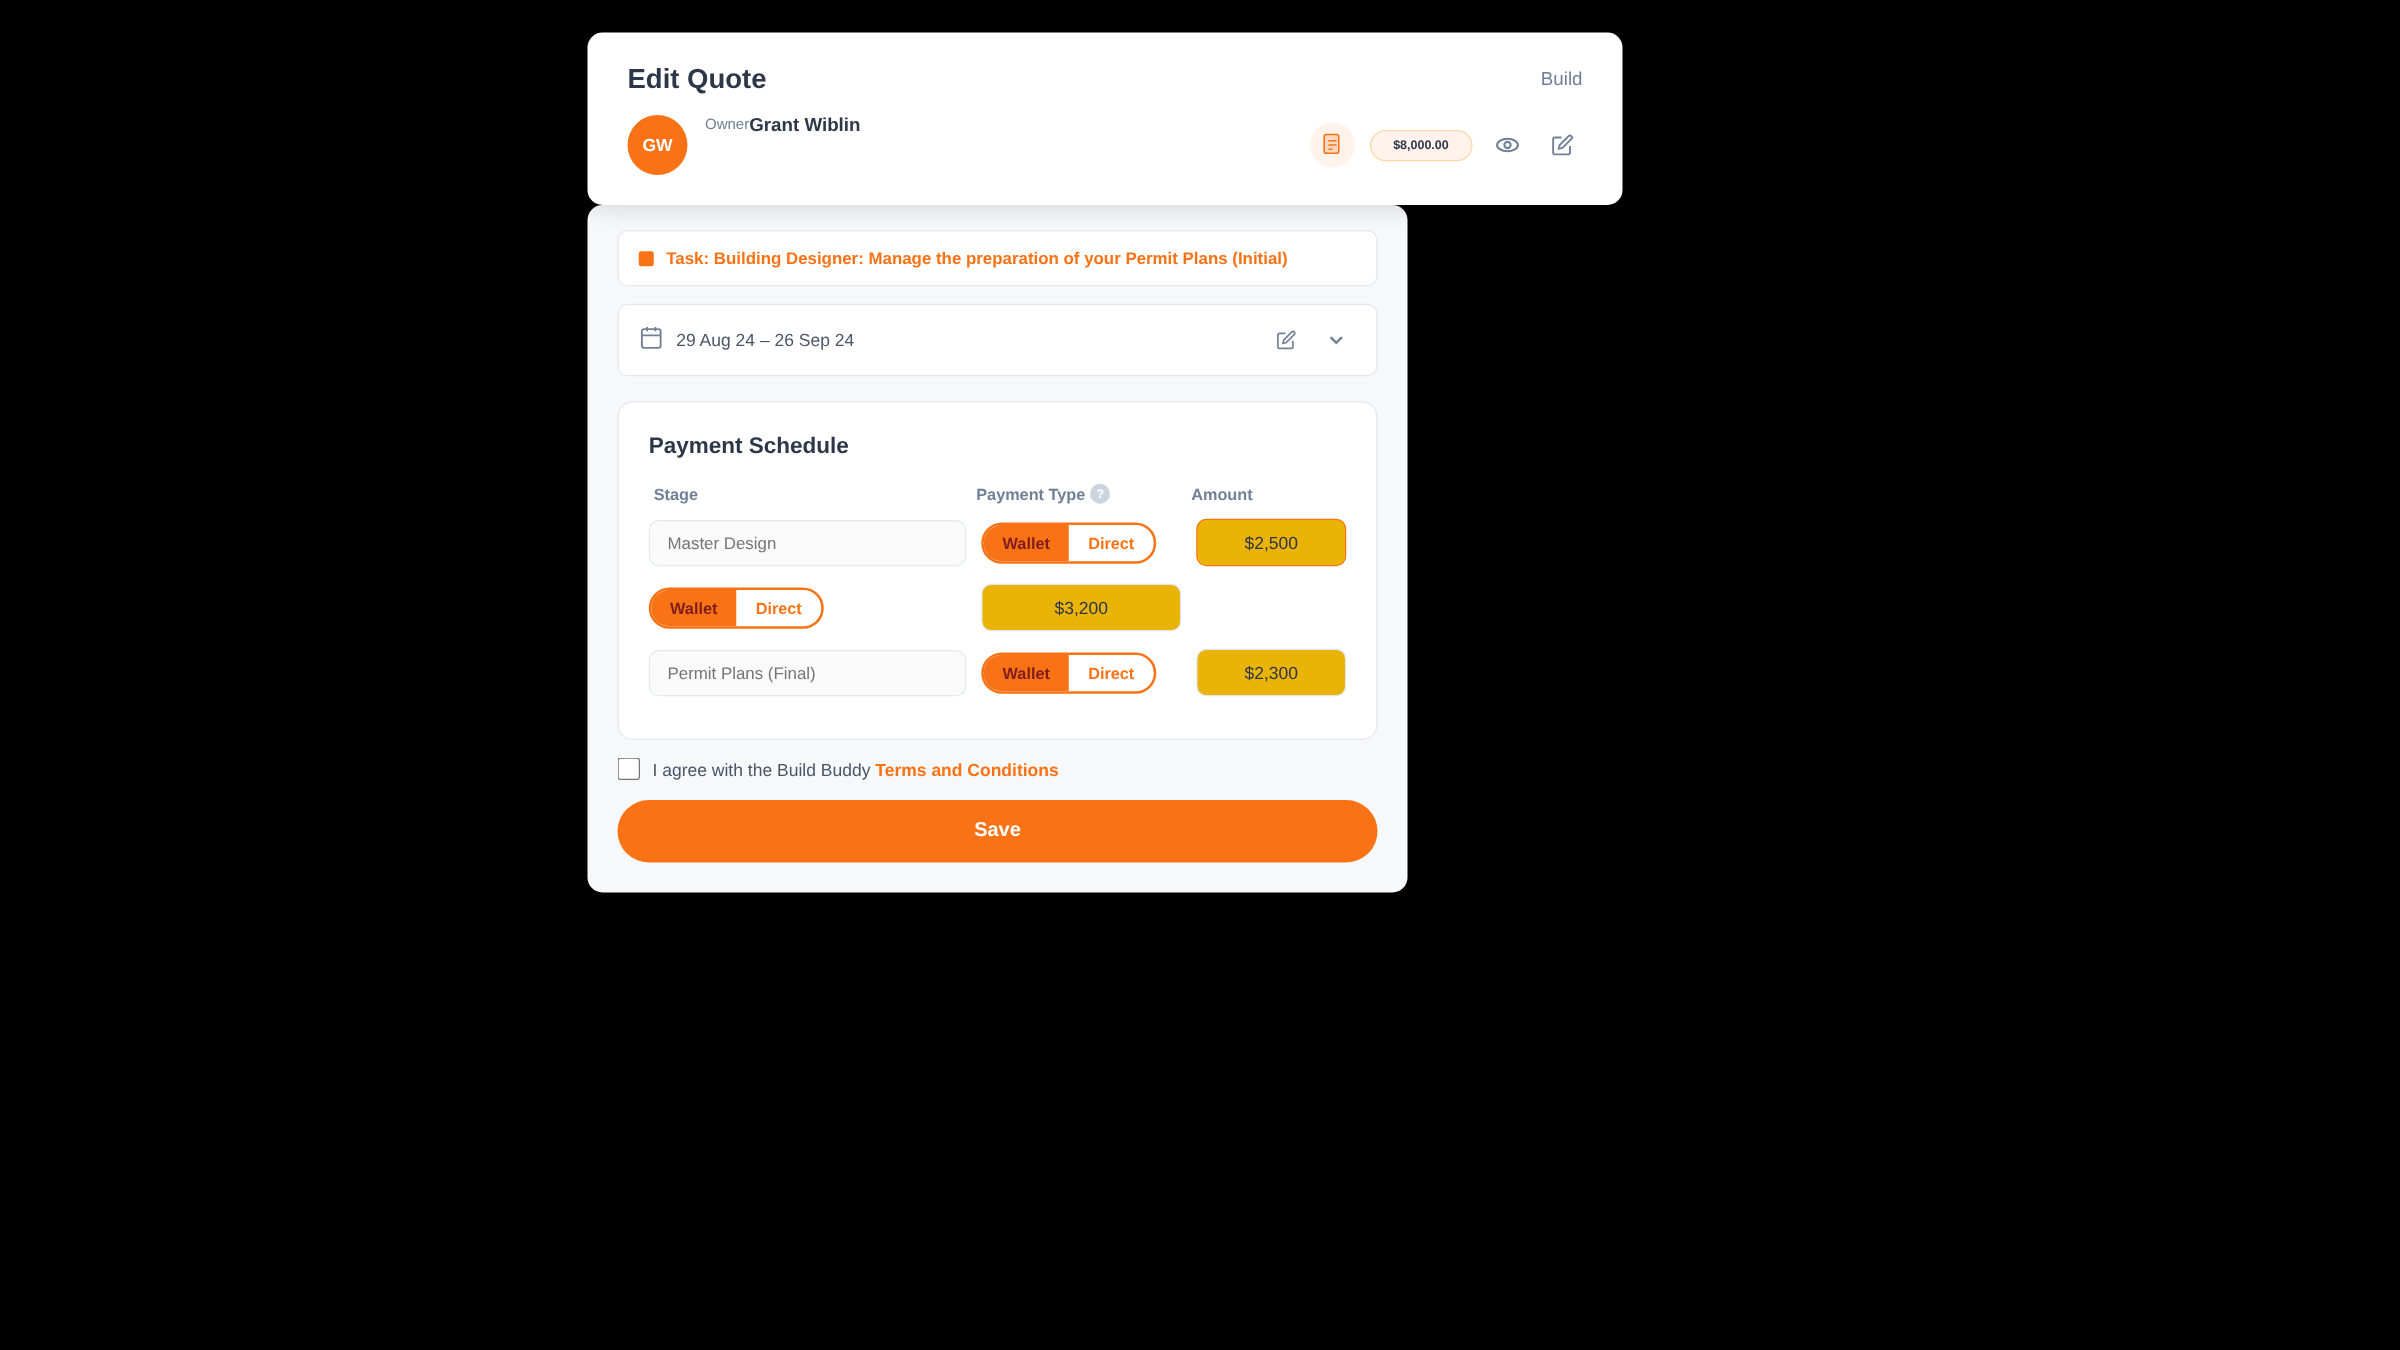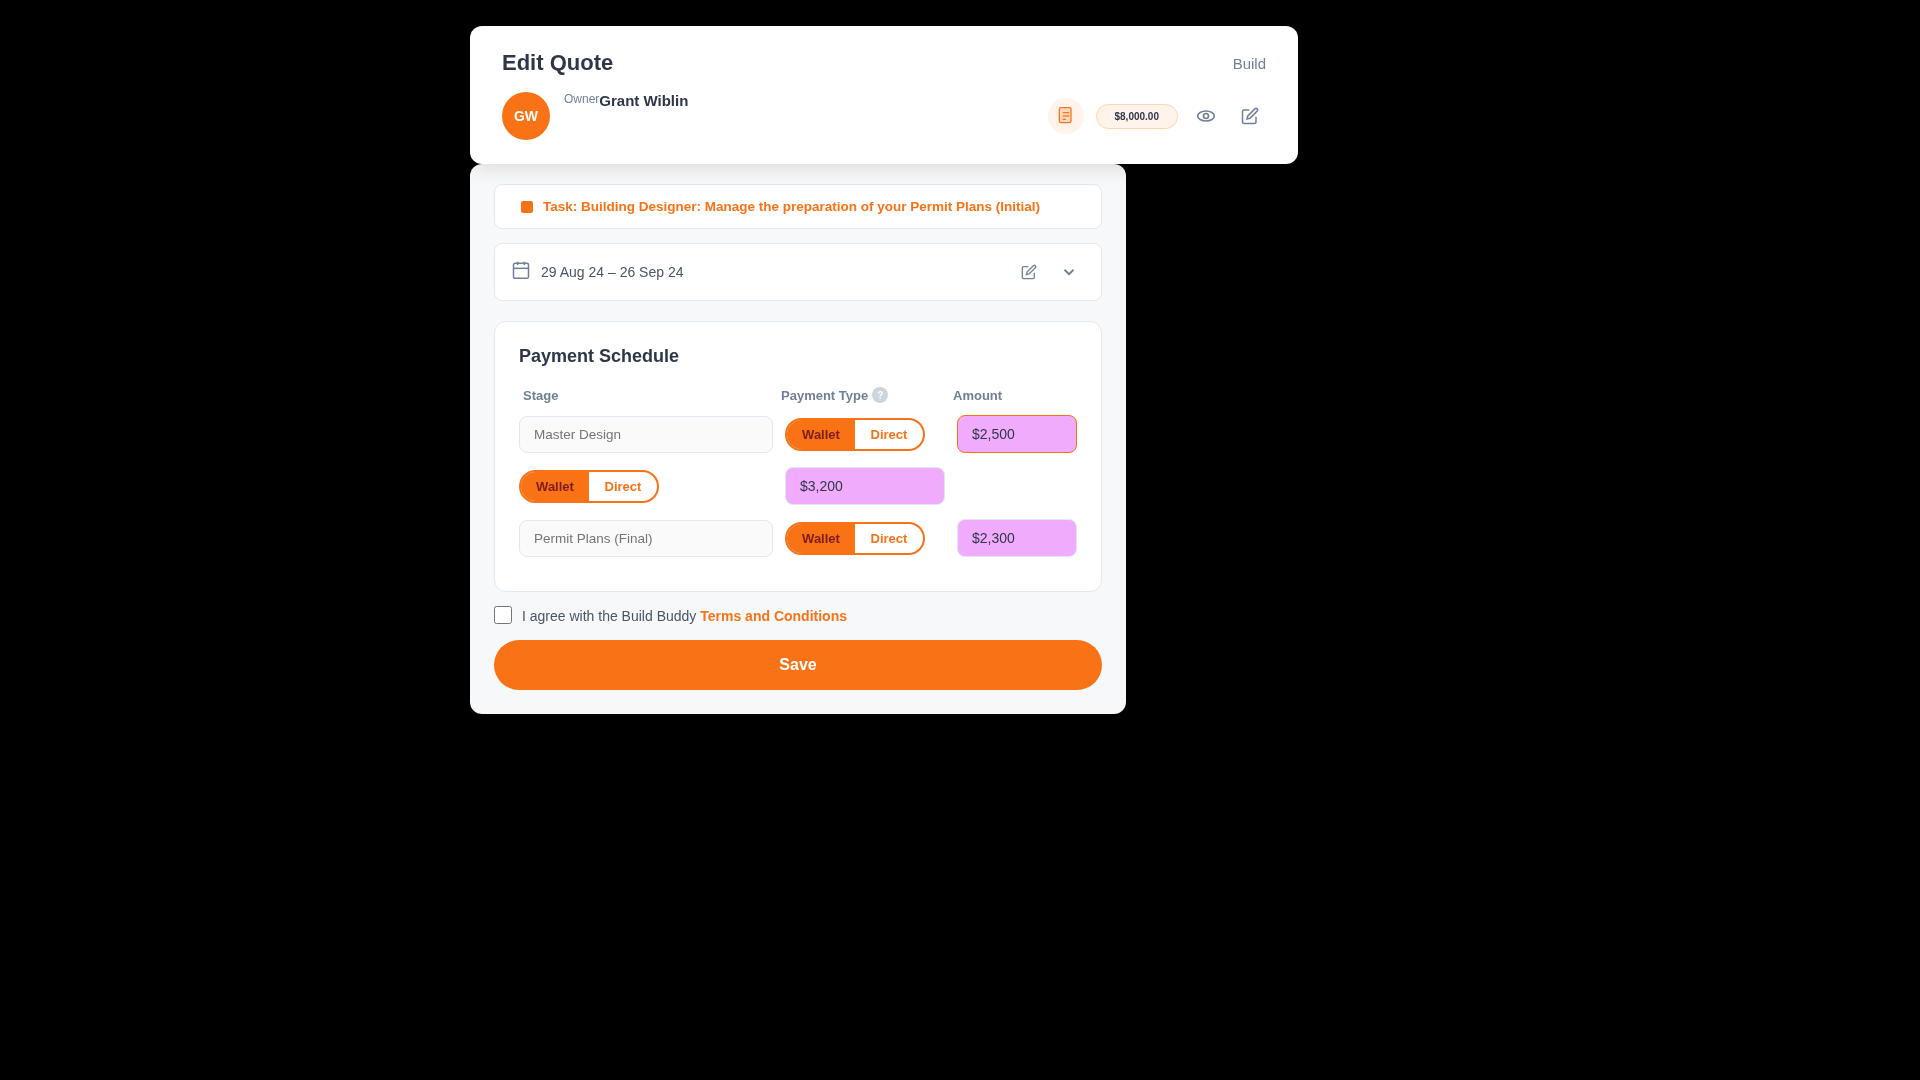--- a/index.html
+++ b/index.html
@@ -152,21 +152,21 @@
       padding: 0 0 24px 0;
       box-shadow: 0 4px 24px rgba(0,0,0,0.10);
       z-index: 10;
     }
 
     
     .task-bar {
       background: #fff;
       border-radius: 8px;
       margin: 20px 24px 0 24px;
-      padding: 14px 26px;
+      padding: 14px 16px;
       display: flex;
       align-items: center;
       gap: 10px;
       border: 1px solid #e2e8f0;
     }
 
     .task-dot {
       width: 12px;
       height: 12px;
       background: #f97316;
@@ -312,24 +312,24 @@
       color: #f97316;
       background: transparent;
     }
 
     .amount-input {
       border: 1.5px solid #e2e8f0;
       border-radius: 8px;
       padding: 10px 14px;
       font-size: 14px;
       color: #2d3748;
-      background: #f0abfc;
+      background: #eab308;
       outline: none;
       width: 100%;
-      text-align: left;
+      text-align: center;
     }
 
     .amount-input.focused {
       border-color: #f97316;
     }
 
     
     .terms-row {
       margin: 14px 24px 0 24px;
       display: flex;

